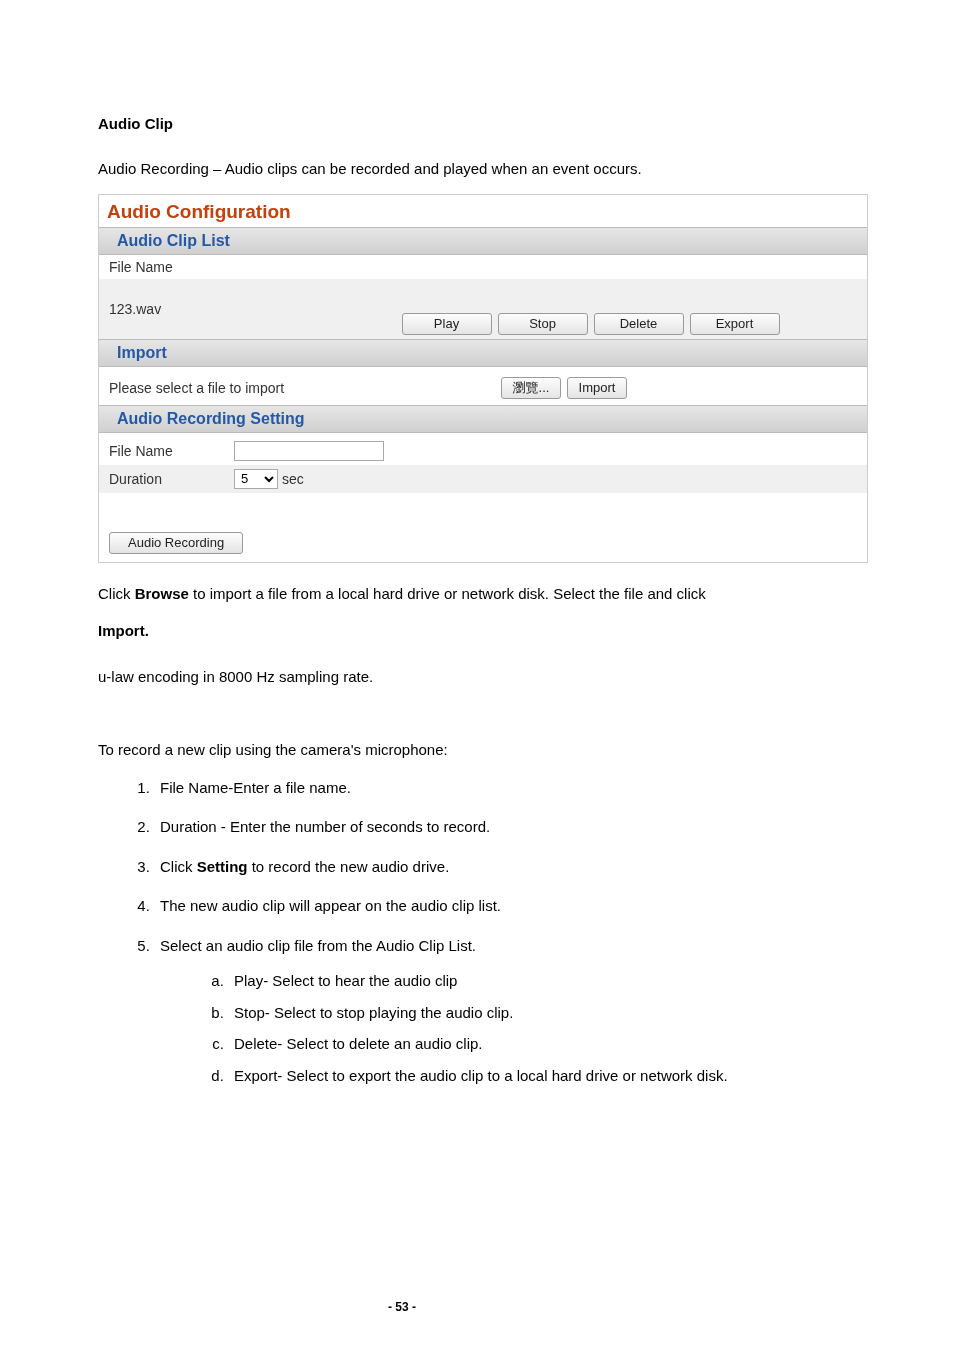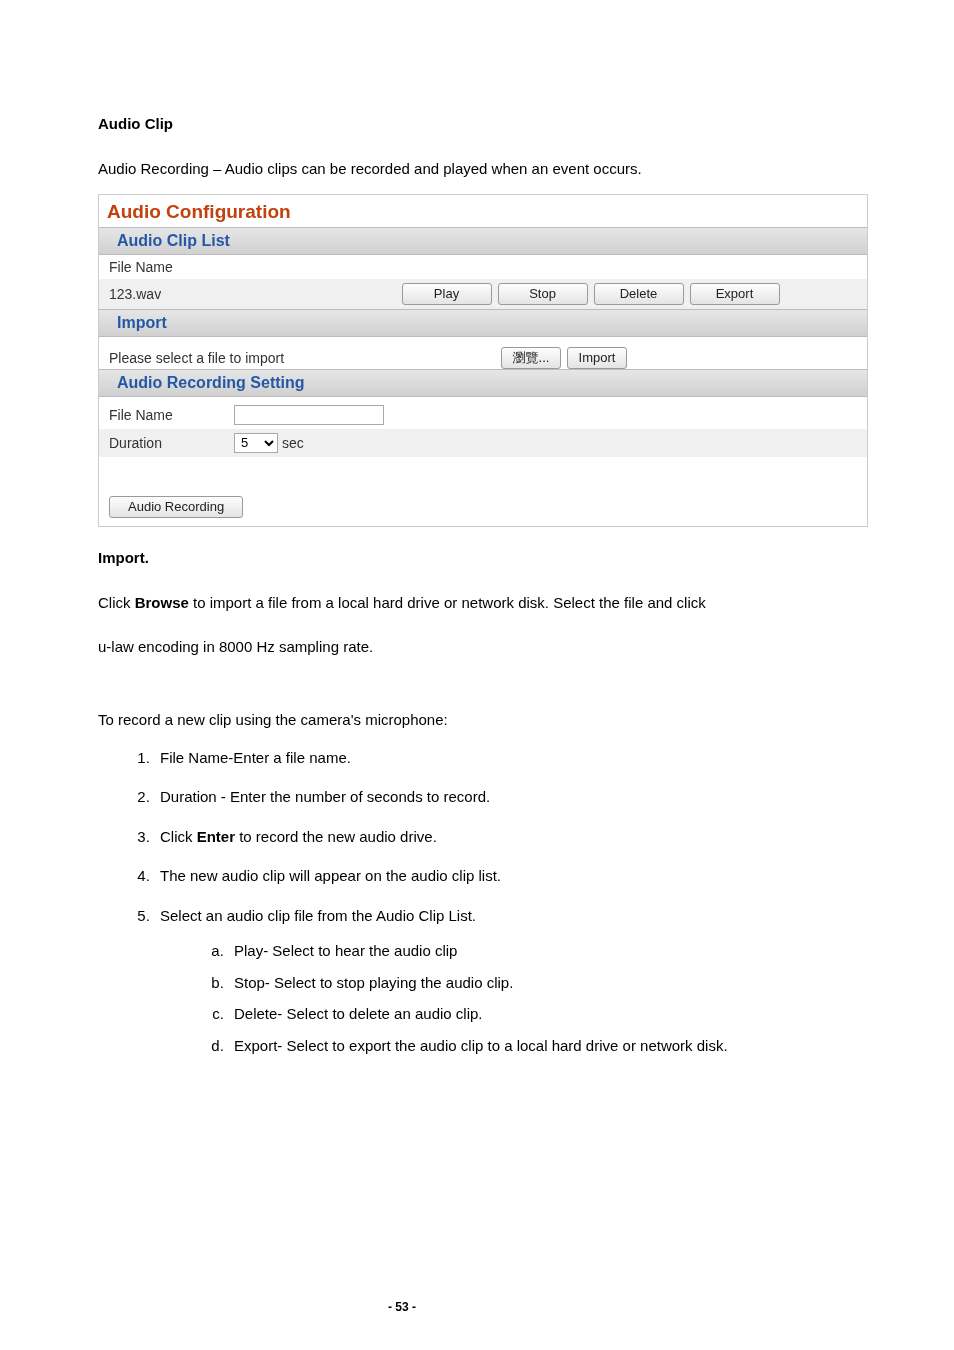--- a/index.html
+++ b/index.html
@@ -124,21 +124,21 @@
     }
     .footer {
       position: absolute;
       bottom: 36px;
       width: 804px;
       text-align: center;
       font-size: 12px;
       font-weight: bold;
     }
     .rel { position: relative; }
-    .btn-group { display:flex; gap: 6px; justify-content: center; flex:1; padding: 0 10px; }
+    .btn-group { display:flex; gap: 6px; justify-content: center; flex:1; padding: 0 10px; margin-top: 30px; }
   </style>
 </head>
 <body class="rel">
 
 <div class="page">
   <div class="heading">Audio Clip</div>
   <div class="para">Audio Recording – Audio clips can be recorded and played when an event occurs.</div>
 
   <div class="ui-block">
     <div class="ui-title">Audio Configuration</div>
@@ -151,21 +151,21 @@
       <div class="col-label">123.wav</div>
       <div class="btn-group">
         <div class="btn">Play</div>
         <div class="btn">Stop</div>
         <div class="btn">Delete</div>
         <div class="btn">Export</div>
       </div>
     </div>
 
     <div class="section-bar">Import</div>
-    <div class="row" style="padding-top:10px; padding-bottom:0;">
+    <div class="row" style="padding-top:10px; padding-bottom:6px;">
       <div style="width:310px; color:#333;">Please select a file to import</div>
       <div style="display:flex; gap:6px; align-items:center; margin-left: 82px;">
         <div class="btn small">瀏覽...</div>
         <div class="btn small">Import</div>
       </div>
     </div>
 
     <div class="section-bar">Audio Recording Setting</div>
     <div class="row" style="padding-top:8px;">
       <div class="col-label" style="width:125px;">File Name</div>
@@ -176,34 +176,34 @@
       <select class="select" style="width:44px;">
         <option>5</option>
       </select>
       <span style="margin-left:4px; color:#333;">sec</span>
     </div>
     <div class="row" style="padding:6px 10px 8px 10px;">
       <div class="btn wide">Audio Recording</div>
     </div>
   </div>
 
-  <div class="para" style="margin-bottom:20px;"><strong>Import.</strong></div>
   <div class="para" style="margin-top:4px;">
     <span>Click </span><strong>Browse</strong><span> to import a file from a local hard drive or network disk.   Select the file and click</span>
   </div>
+  <div class="para" style="margin-bottom:20px;"><strong>Import.</strong></div>
 
   <div class="para" style="margin-top:18px; margin-bottom:48px;">u-law encoding in 8000 Hz sampling rate.</div>
 
   <div class="para">To record a new clip using the camera's microphone:</div>
 
   <ol class="ol">
     <li>File Name-Enter a file name.</li>
     <li>Duration - Enter the number of seconds to record.</li>
     <li>
-      <span>Click </span><strong>Enter</strong><span> to record the new audio drive.</span>
+      <span>Click </span><strong>Setting</strong><span> to record the new audio drive.</span>
     </li>
     <li>The new audio clip will appear on the audio clip list.</li>
     <li style="margin-bottom:6px;">
       <span>Select an audio clip file from the Audio Clip List.</span>
       <ol class="sub-ol">
         <li>Play- Select to hear the audio clip</li>
         <li>Stop- Select to stop playing the audio clip.</li>
         <li>Delete- Select to delete an audio clip.</li>
         <li>Export- Select to export the audio clip to a local hard drive or network disk.</li>
       </ol>

